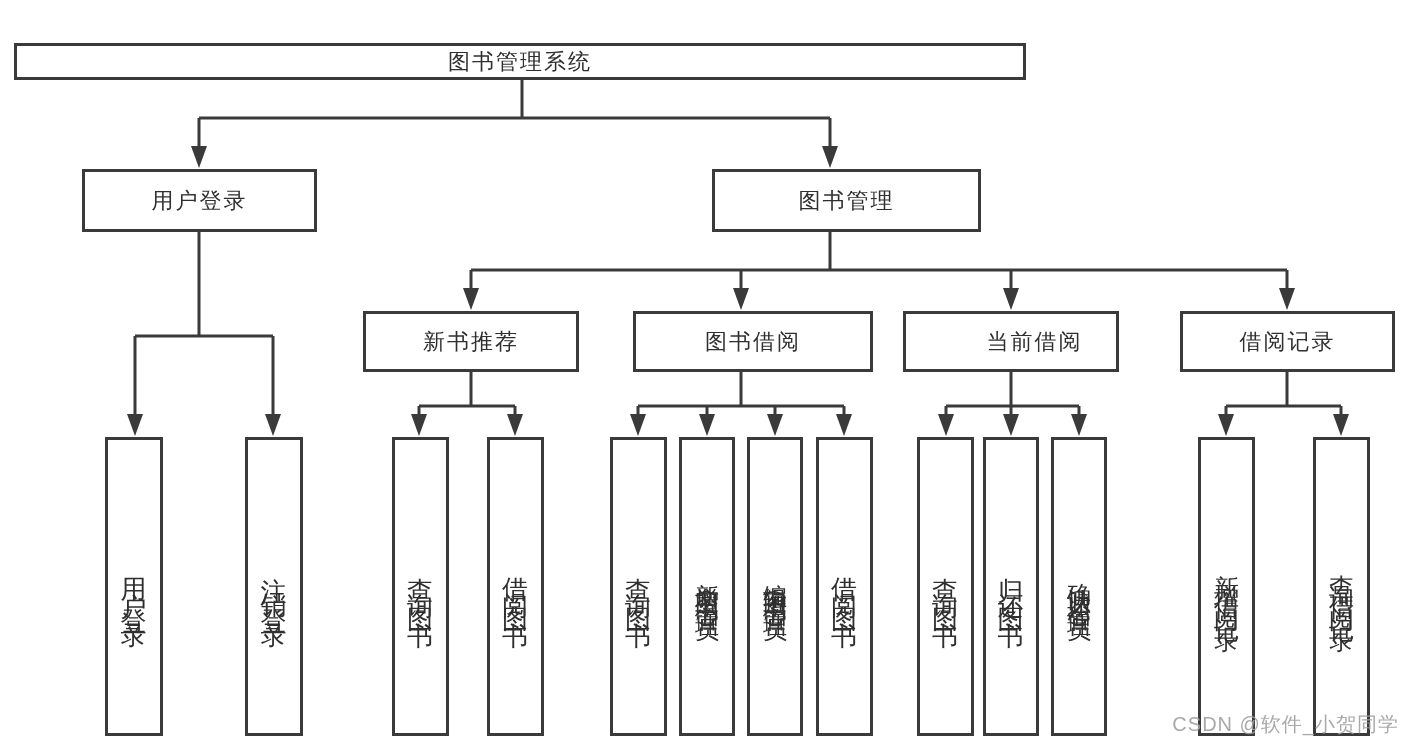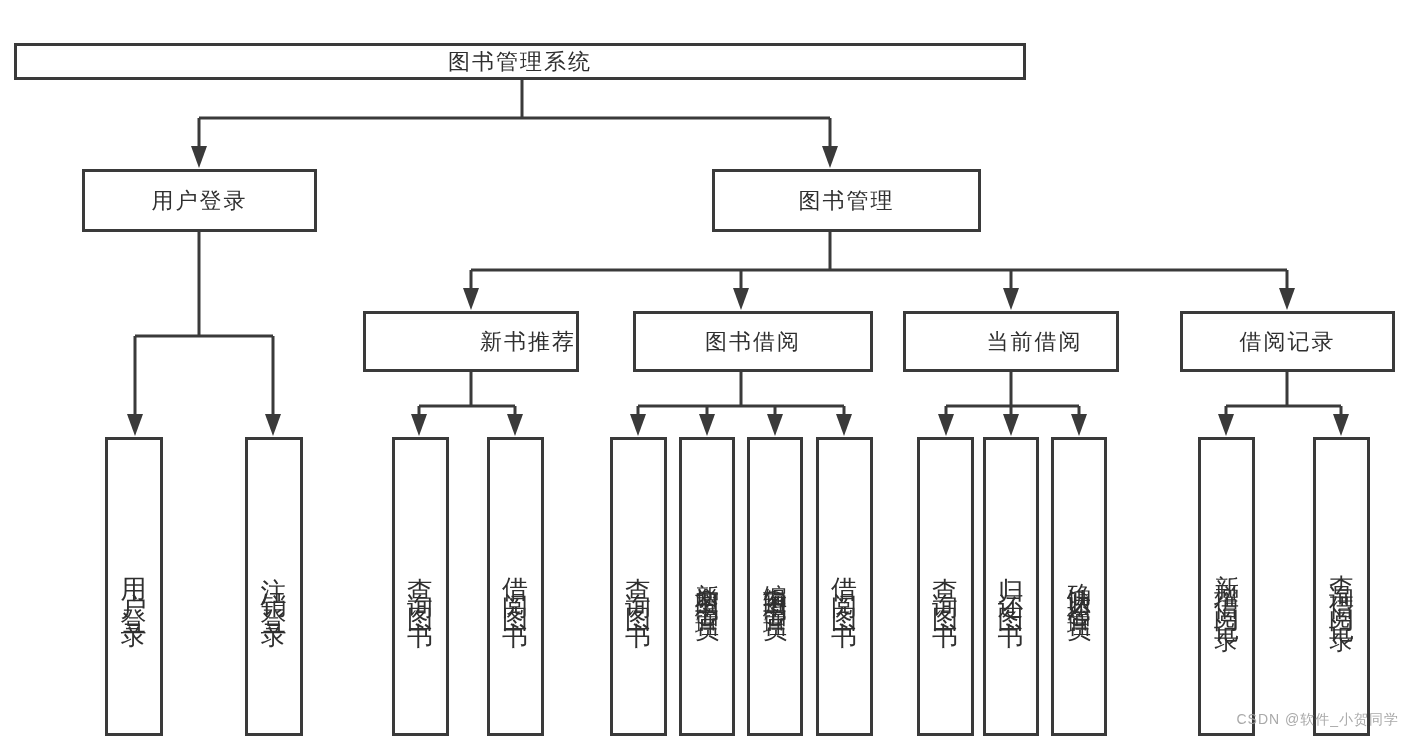--- a/index.html
+++ b/index.html
@@ -44,21 +44,21 @@
     text-orientation: mixed;
     white-space: nowrap;
     line-height: 1;
   }
   .v-short { font-size: 26px; letter-spacing: 15px; }
   .v-mid   { font-size: 25px; letter-spacing: 11px; }
   .v-long  { font-size: 24px; letter-spacing: 5px; }
   .watermark {
     position: absolute;
     right: 6px; top: 711px;
-    font-size: 14px;
+    font-size: 20px;
     letter-spacing: 1px;
     color: var(--watermark);
     opacity: 0.9;
     z-index: 5;
     white-space: nowrap;
     margin-left: 20px;
   }
 </style>
 </head>
 <body>
@@ -101,21 +101,21 @@
     <span class="h-label">图书管理系统</span>
   </div>
 
   <div class="box" style="left:82px; top:169px; width:235px; height:63px;">
     <span class="h-label">用户登录</span>
   </div>
   <div class="box" style="left:712px; top:169px; width:269px; height:63px;">
     <span class="h-label">图书管理</span>
   </div>
 
-  <div class="box" style="left:363px; top:311px; width:216px; height:61px;justify-content:flex-end;">
+  <div class="box" style="left:363px; top:311px; width:216px; height:61px;">
     <span class="h-label">新书推荐</span>
   </div>
   <div class="box" style="left:633px; top:311px; width:240px; height:61px;">
     <span class="h-label">图书借阅</span>
   </div>
   <div class="box" style="left:903px; top:311px; width:216px; height:61px;padding-left:47px;">
     <span class="h-label">当前借阅</span>
   </div>
   <div class="box" style="left:1180px; top:311px; width:215px; height:61px;">
     <span class="h-label">借阅记录</span>

